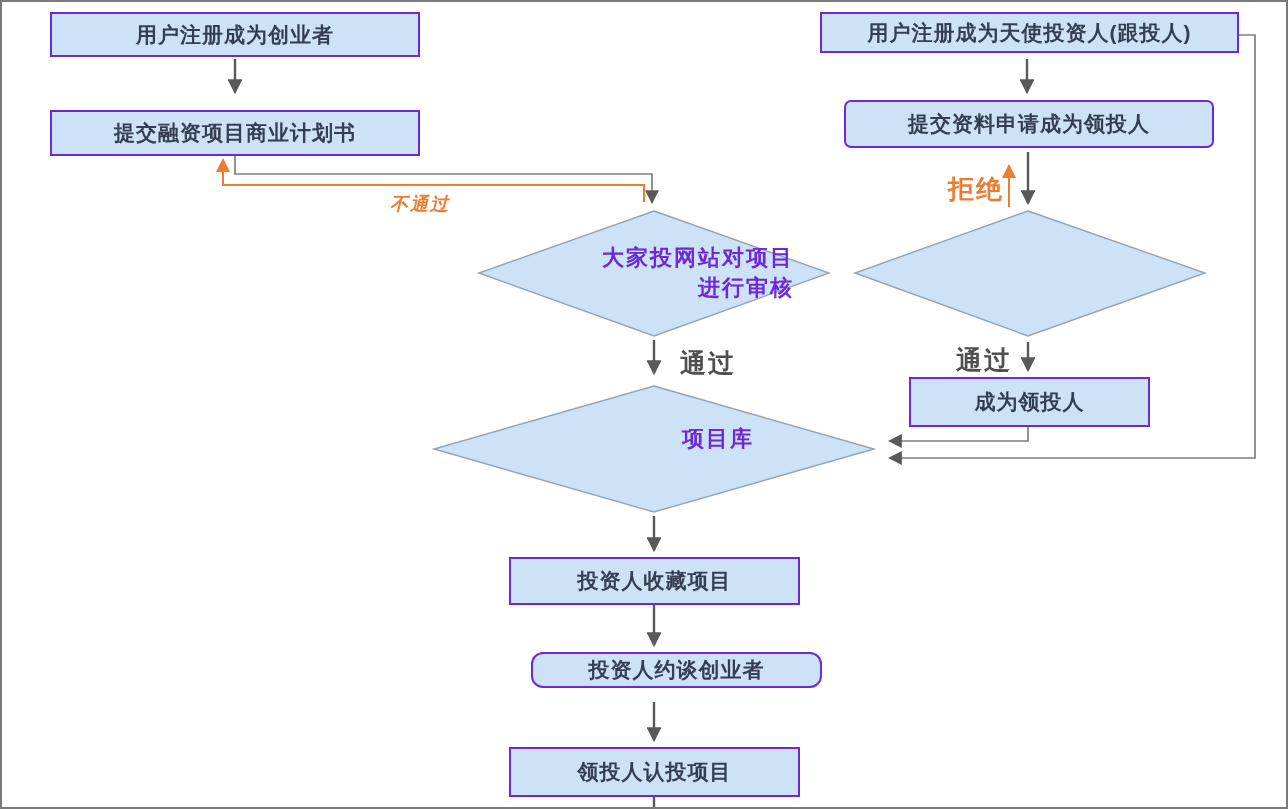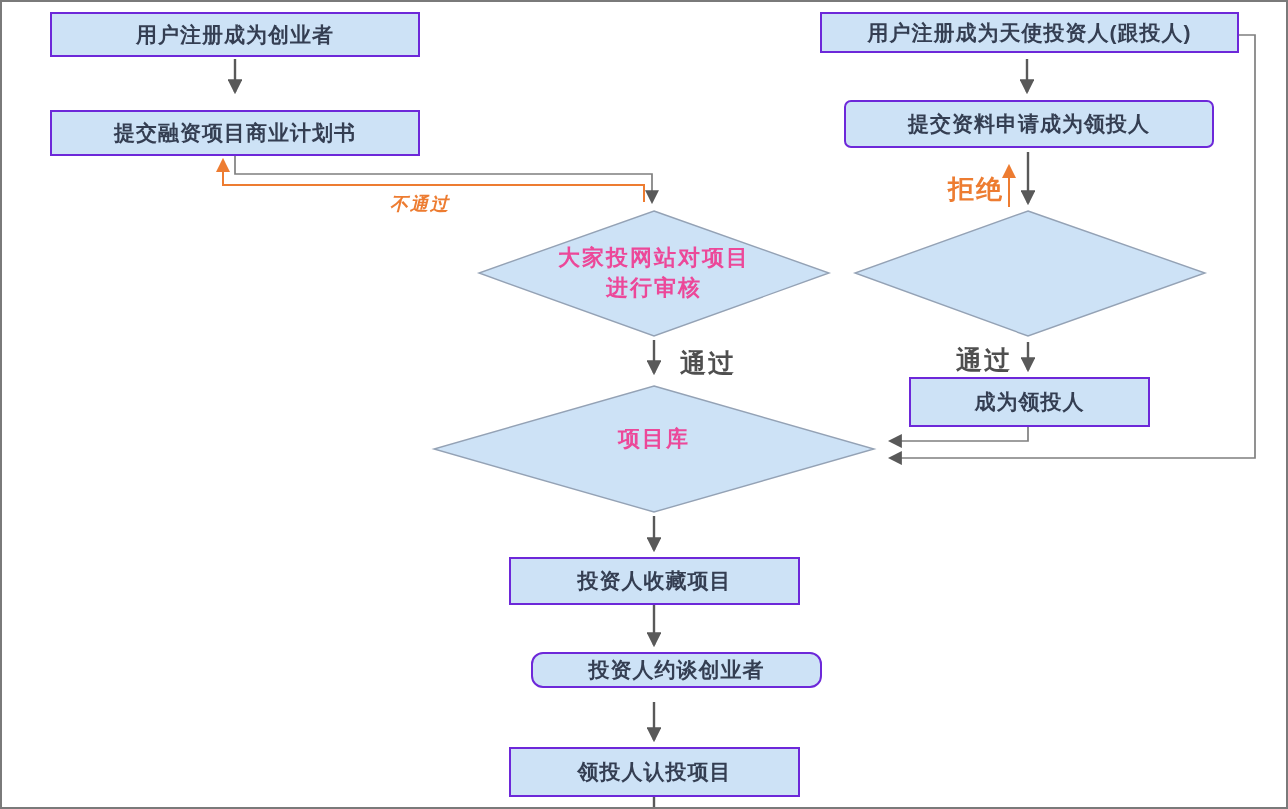--- a/index.html
+++ b/index.html
@@ -35,25 +35,25 @@
     font-weight: bold;
     color: #343e52;
     letter-spacing: 1px;
     white-space: nowrap;
   }
   .dlabel {
     position: absolute;
     box-sizing: border-box;
     display: flex;
     flex-direction: column;
-    align-items: center;
+    align-items: flex-end;
     justify-content: center;
     font-size: 22px;
     font-weight: bold;
-    color: #ec4899;
+    color: #6d28d9;
     letter-spacing: 2px;
     line-height: 30px;
     text-align: center;
     pointer-events: none;
   }
   .edge-label {
     position: absolute;
     font-size: 26px;
     font-weight: bold;
     letter-spacing: 2px;

